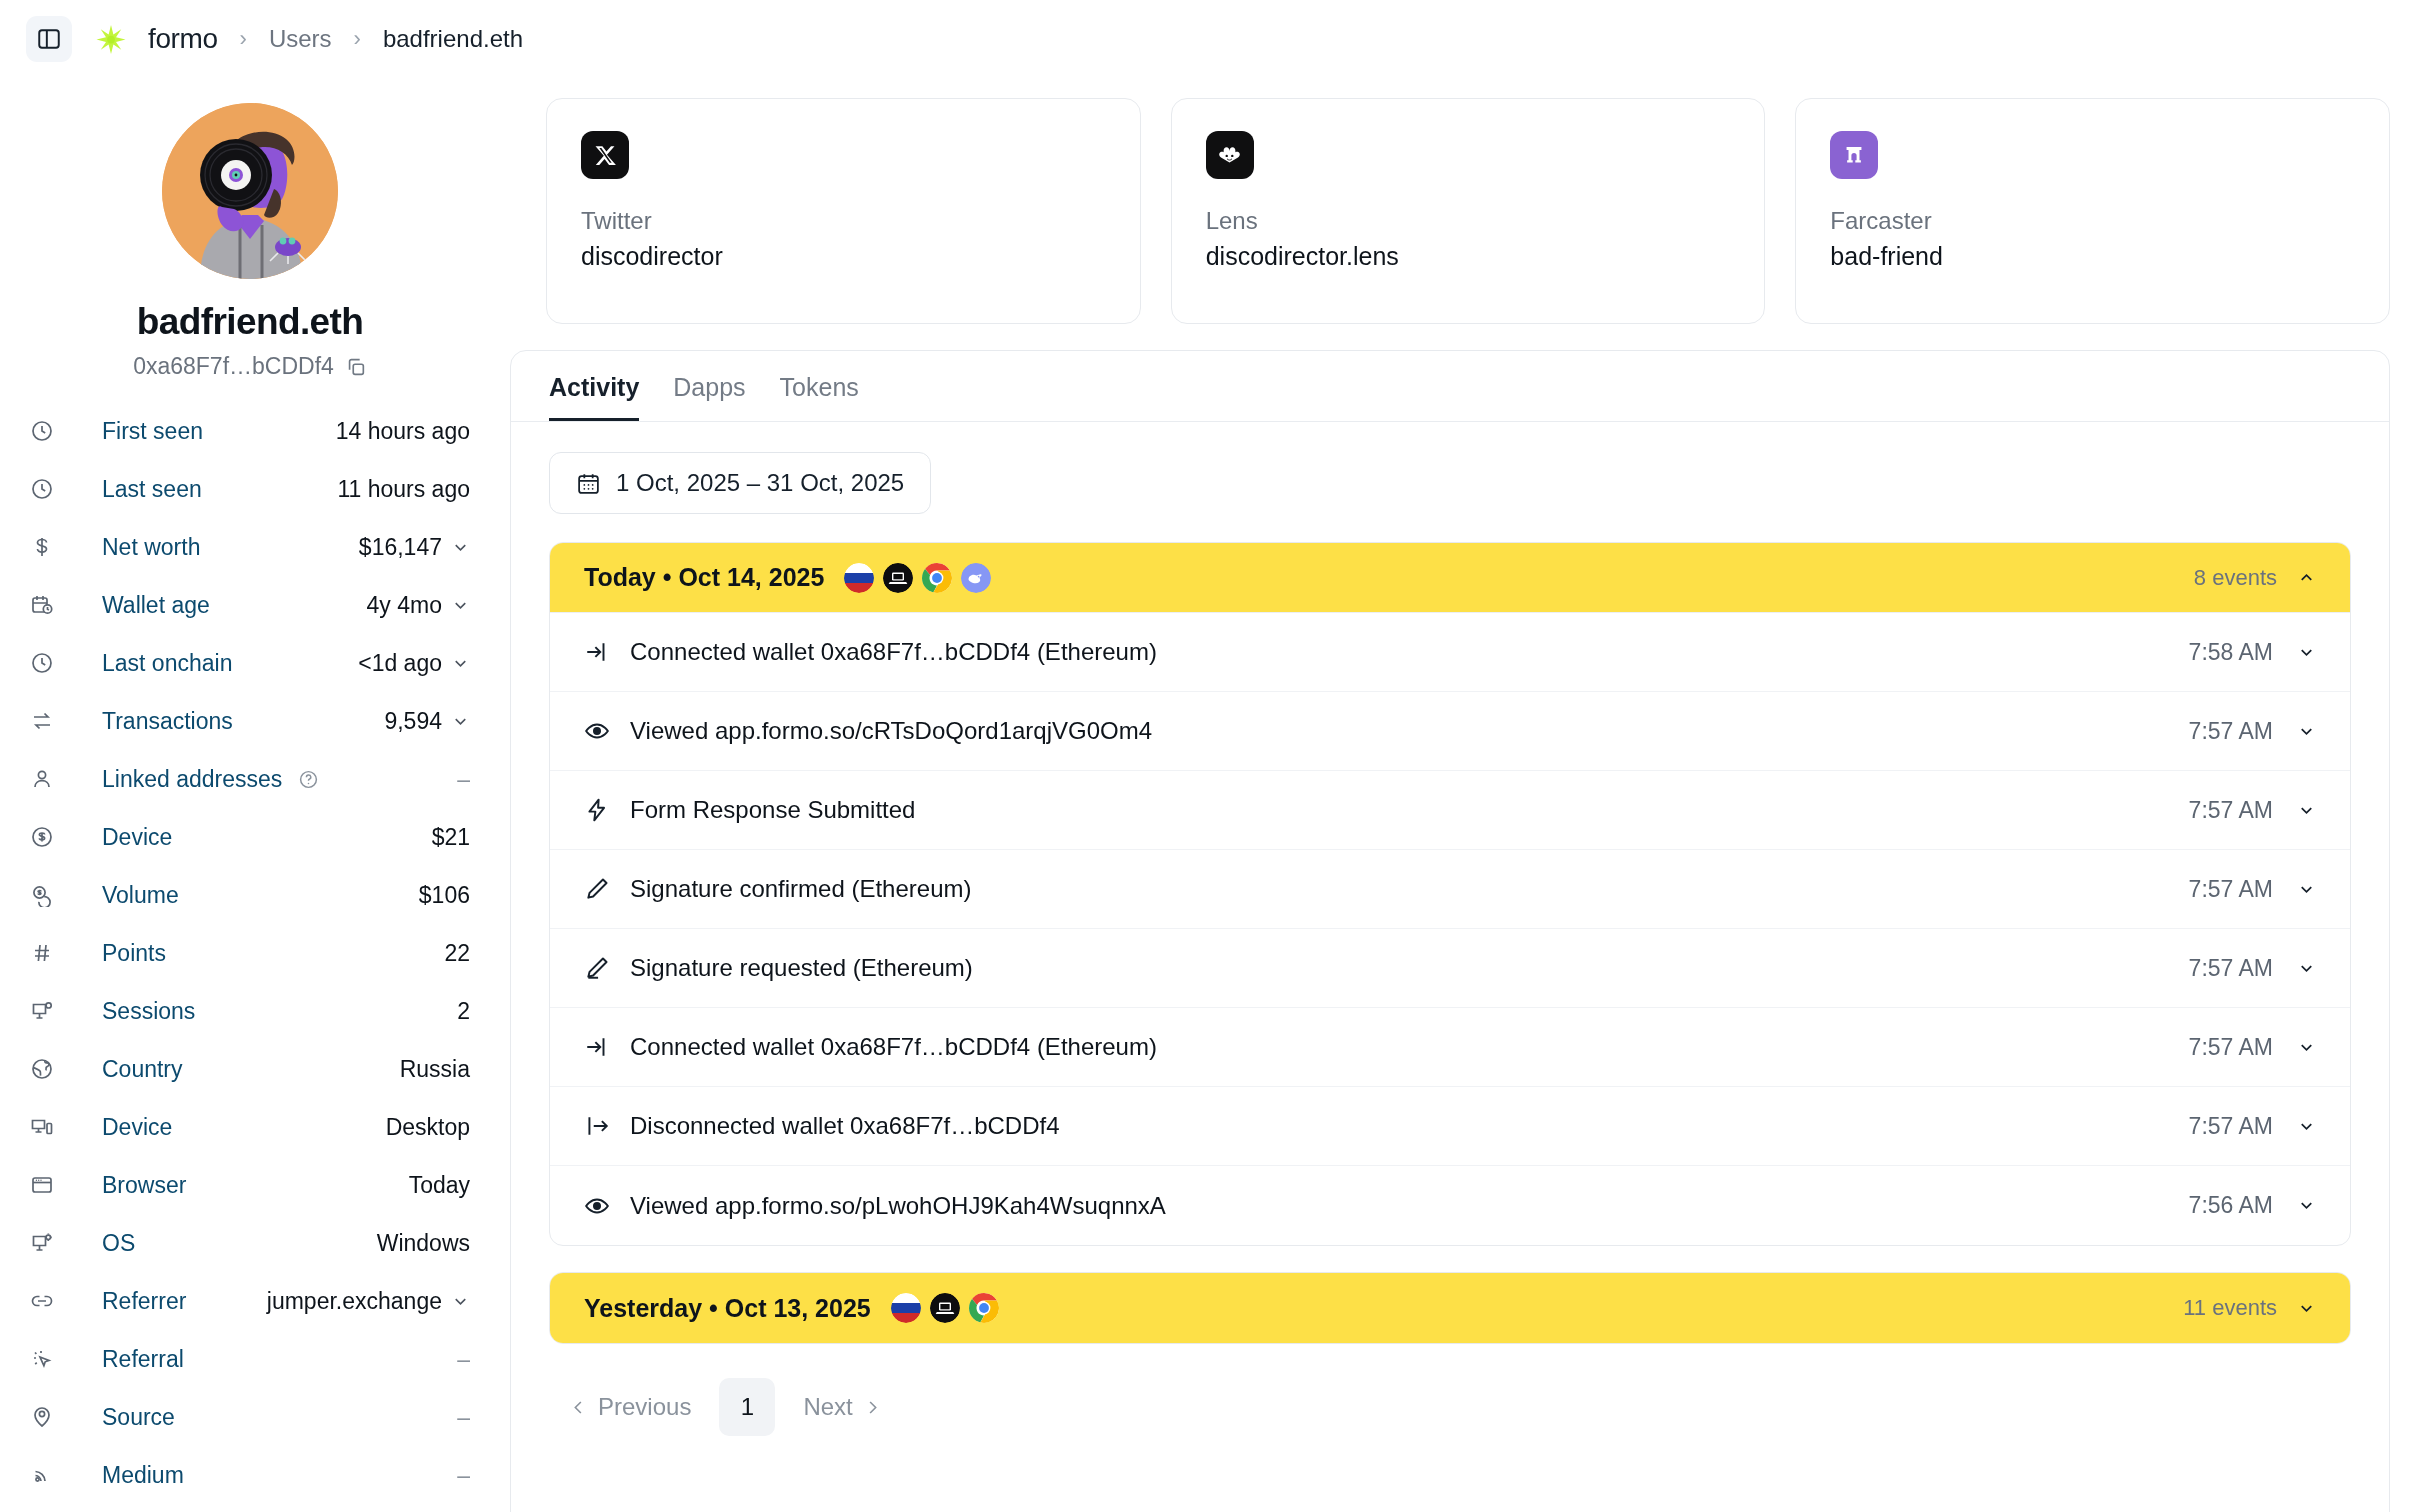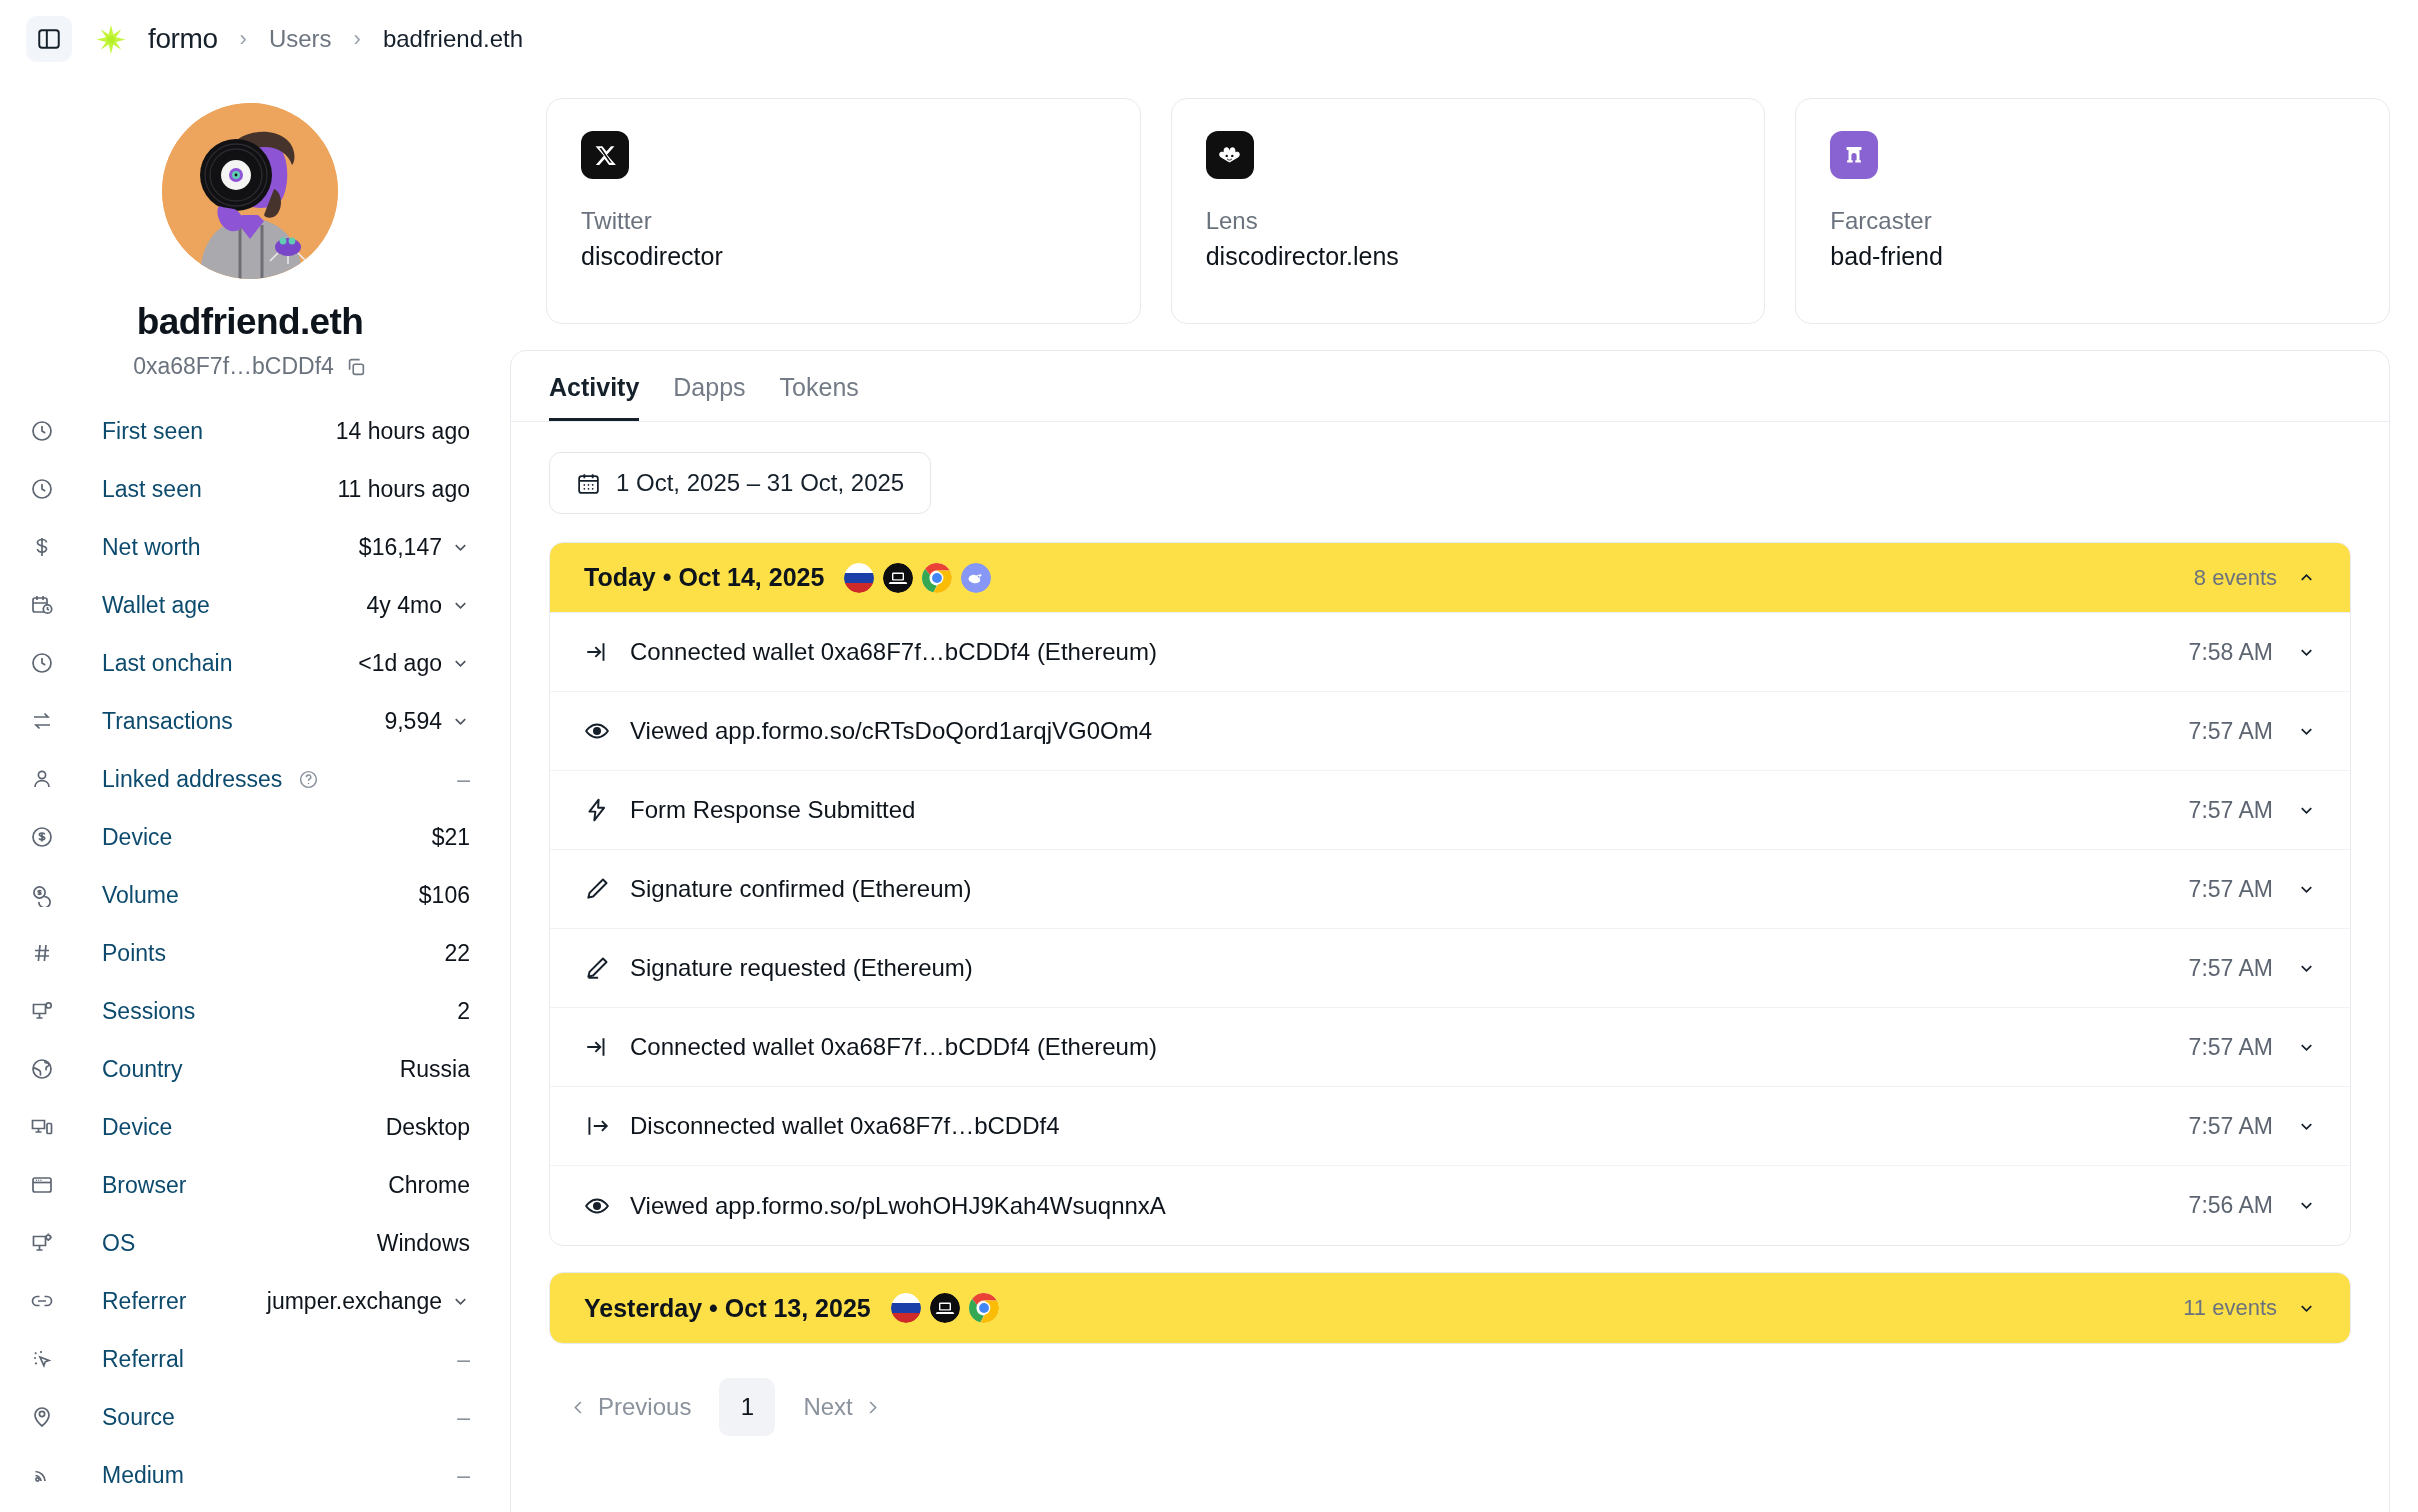--- a/index.html
+++ b/index.html
@@ -437,21 +437,21 @@
           <svg class="ico" viewBox="0 0 24 24" fill="none" stroke="currentColor" stroke-width="1.7">
               <rect x="3" y="5" width="18" height="14" rx="2"></rect>
               <path d="M3 9.5h18"></path>
               <circle cx="6.4" cy="7.3" r="0.7" fill="currentColor" stroke="none"></circle>
               <circle cx="8.7" cy="7.3" r="0.7" fill="currentColor" stroke="none"></circle>
               <circle cx="11" cy="7.3" r="0.7" fill="currentColor" stroke="none"></circle>
             </svg>
           <span class="stat-label">Browser</span>
         </div>
         <div class="stat-value">
-            <span>Chrome</span>
+            <span>Today</span>
           </div>
       </div>
 
       <div class="stat-row">
         <div class="stat-left">
           <svg class="ico" viewBox="0 0 24 24" fill="none" stroke="currentColor" stroke-width="1.7">
               <path d="M3.5 5.5h12v9h-12z"></path>
               <path d="M9.5 14.5V19M6.5 19h6"></path>
               <circle cx="18.3" cy="6.3" r="2.2"></circle>
               <path d="M18.3 2.6v1M18.3 9v1M14.9 6.3h1M20.7 6.3h1"></path>

